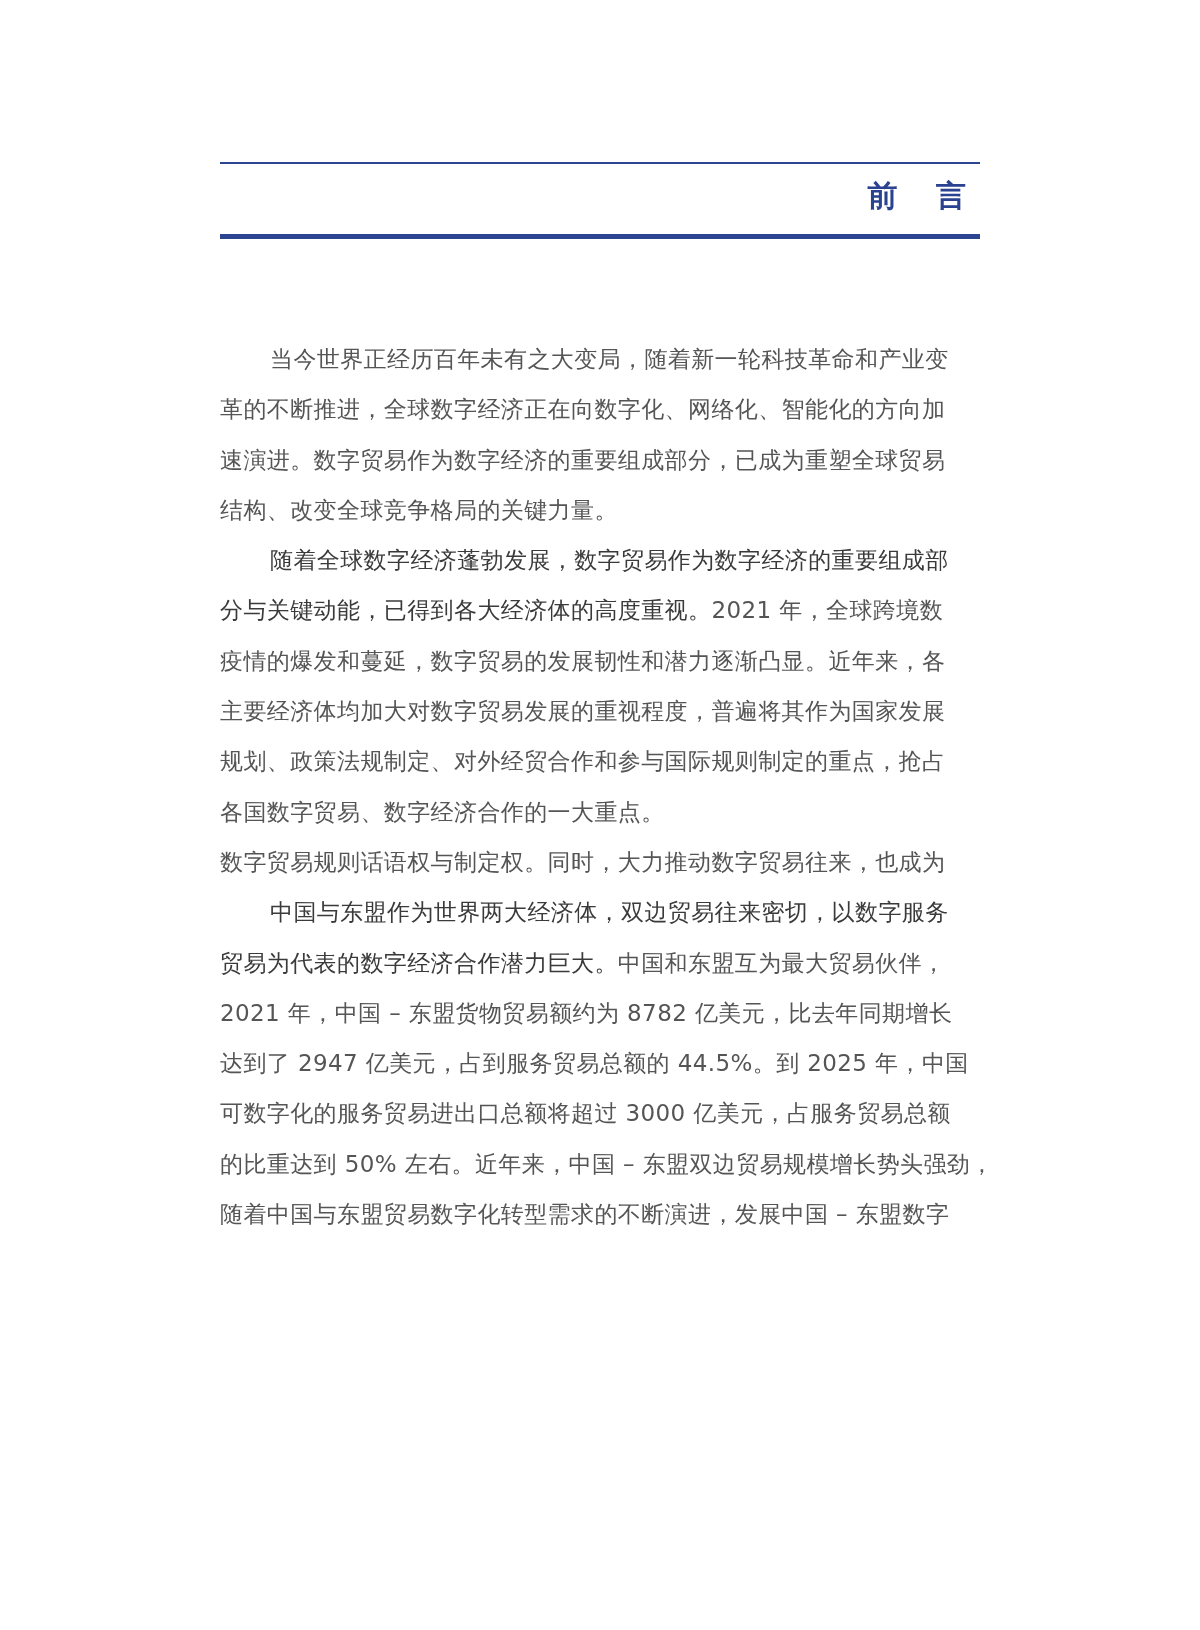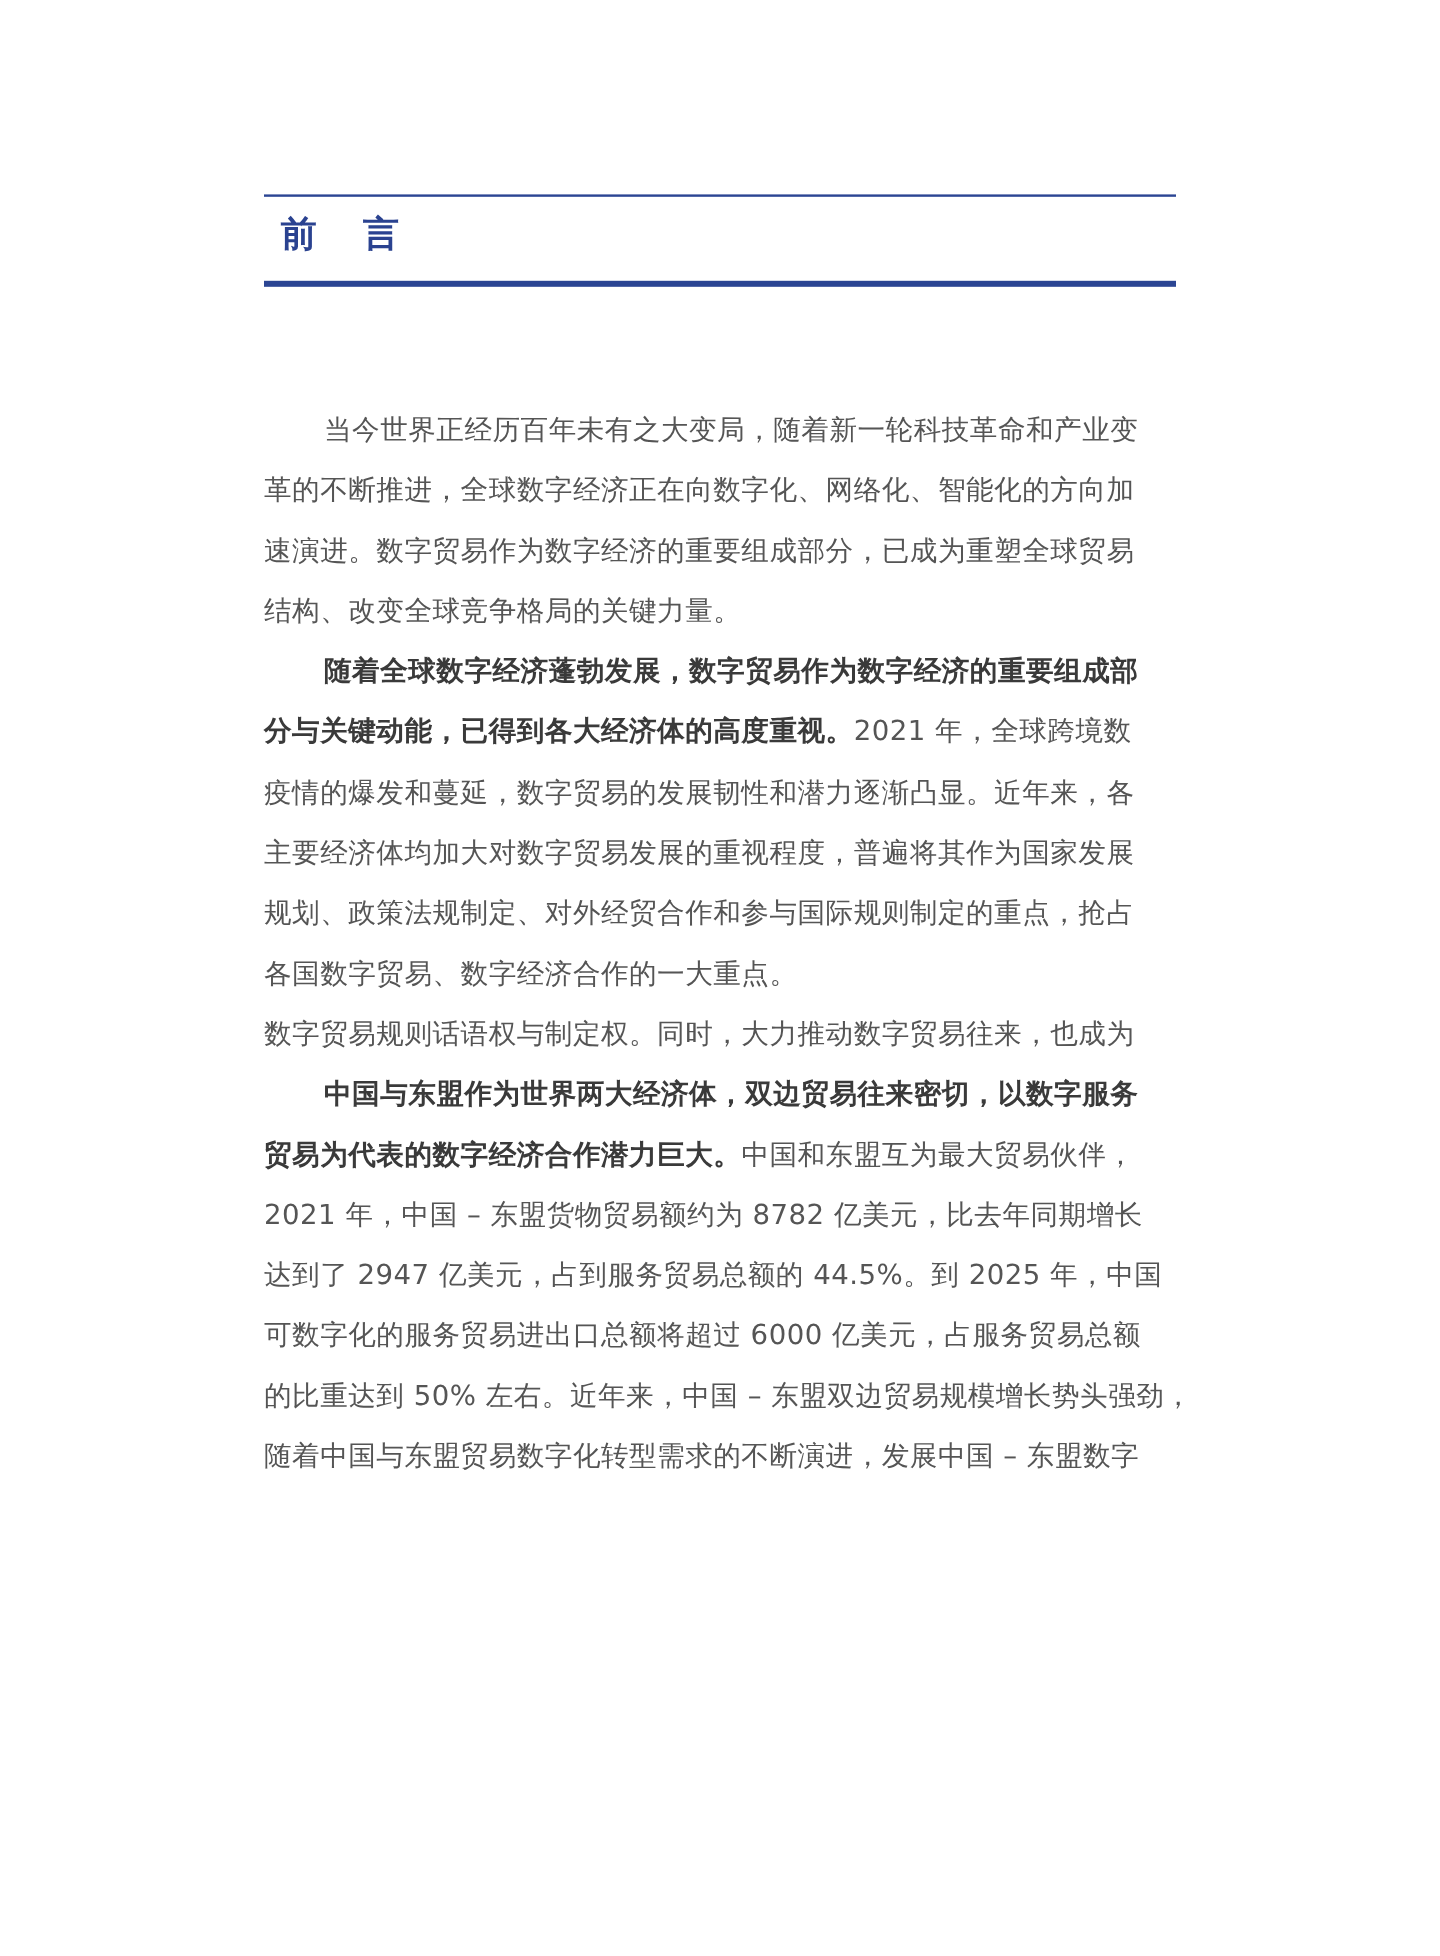--- a/index.html
+++ b/index.html
@@ -26,21 +26,21 @@
       top: 162px;
       width: 760px;
       height: 2px;
       background: #2b4593;
     }
     .title {
       position: absolute;
       left: 0;
       top: 176px;
       width: 760px;
-      text-align: left;
+      text-align: right;
       font-size: 30px;
       font-weight: bold;
       color: #2a4290;
       letter-spacing: 14px;
       line-height: 40px;
       text-indent: 14px;
     }
     .rule-bottom {
       position: absolute;
       left: 0;
@@ -61,21 +61,21 @@
       line-height: 50px;
       font-size: 23px;
       color: #555555;
       white-space: nowrap;
       letter-spacing: 0.4px;
     }
     .line.indent {
       padding-left: 50px;
     }
     .bold {
-      font-weight: bold;
+      font-weight: normal;
       color: #3a3a3a;
     }
     .plain {
       font-weight: normal;
       color: #555555;
       text-align: center;
     }
   </style>
 </head>
 <body>
@@ -102,18 +102,18 @@
       <span class="line"><span class="bold"></span><span class="plain">规划、政策法规制定、对外经贸合作和参与国际规则制定的重点，抢占</span></span>
       <span class="line"><span class="bold"></span><span class="plain">各国数字贸易、数字经济合作的一大重点。</span></span>
       <span class="line"><span class="bold"></span><span class="plain">数字贸易规则话语权与制定权。同时，大力推动数字贸易往来，也成为</span></span>
     </div>
 
     <div>
       <span class="line indent"><span class="bold">中国与东盟作为世界两大经济体，双边贸易往来密切，以数字服务</span><span class="plain"></span></span>
       <span class="line"><span class="bold">贸易为代表的数字经济合作潜力巨大。</span><span class="plain">中国和东盟互为最大贸易伙伴，</span></span>
       <span class="line"><span class="bold"></span><span class="plain">2021 年，中国 – 东盟货物贸易额约为 8782 亿美元，比去年同期增长</span></span>
       <span class="line"><span class="bold"></span><span class="plain">达到了 2947 亿美元，占到服务贸易总额的 44.5%。到 2025 年，中国</span></span>
-      <span class="line"><span class="bold"></span><span class="plain">可数字化的服务贸易进出口总额将超过 6000 亿美元，占服务贸易总额</span></span>
+      <span class="line"><span class="bold"></span><span class="plain">可数字化的服务贸易进出口总额将超过 3000 亿美元，占服务贸易总额</span></span>
       <span class="line"><span class="bold"></span><span class="plain">的比重达到 50% 左右。近年来，中国 – 东盟双边贸易规模增长势头强劲，</span></span>
       <span class="line"><span class="bold"></span><span class="plain">随着中国与东盟贸易数字化转型需求的不断演进，发展中国 – 东盟数字</span></span>
     </div>
   </div>
 </div>
 
 </body></html>

